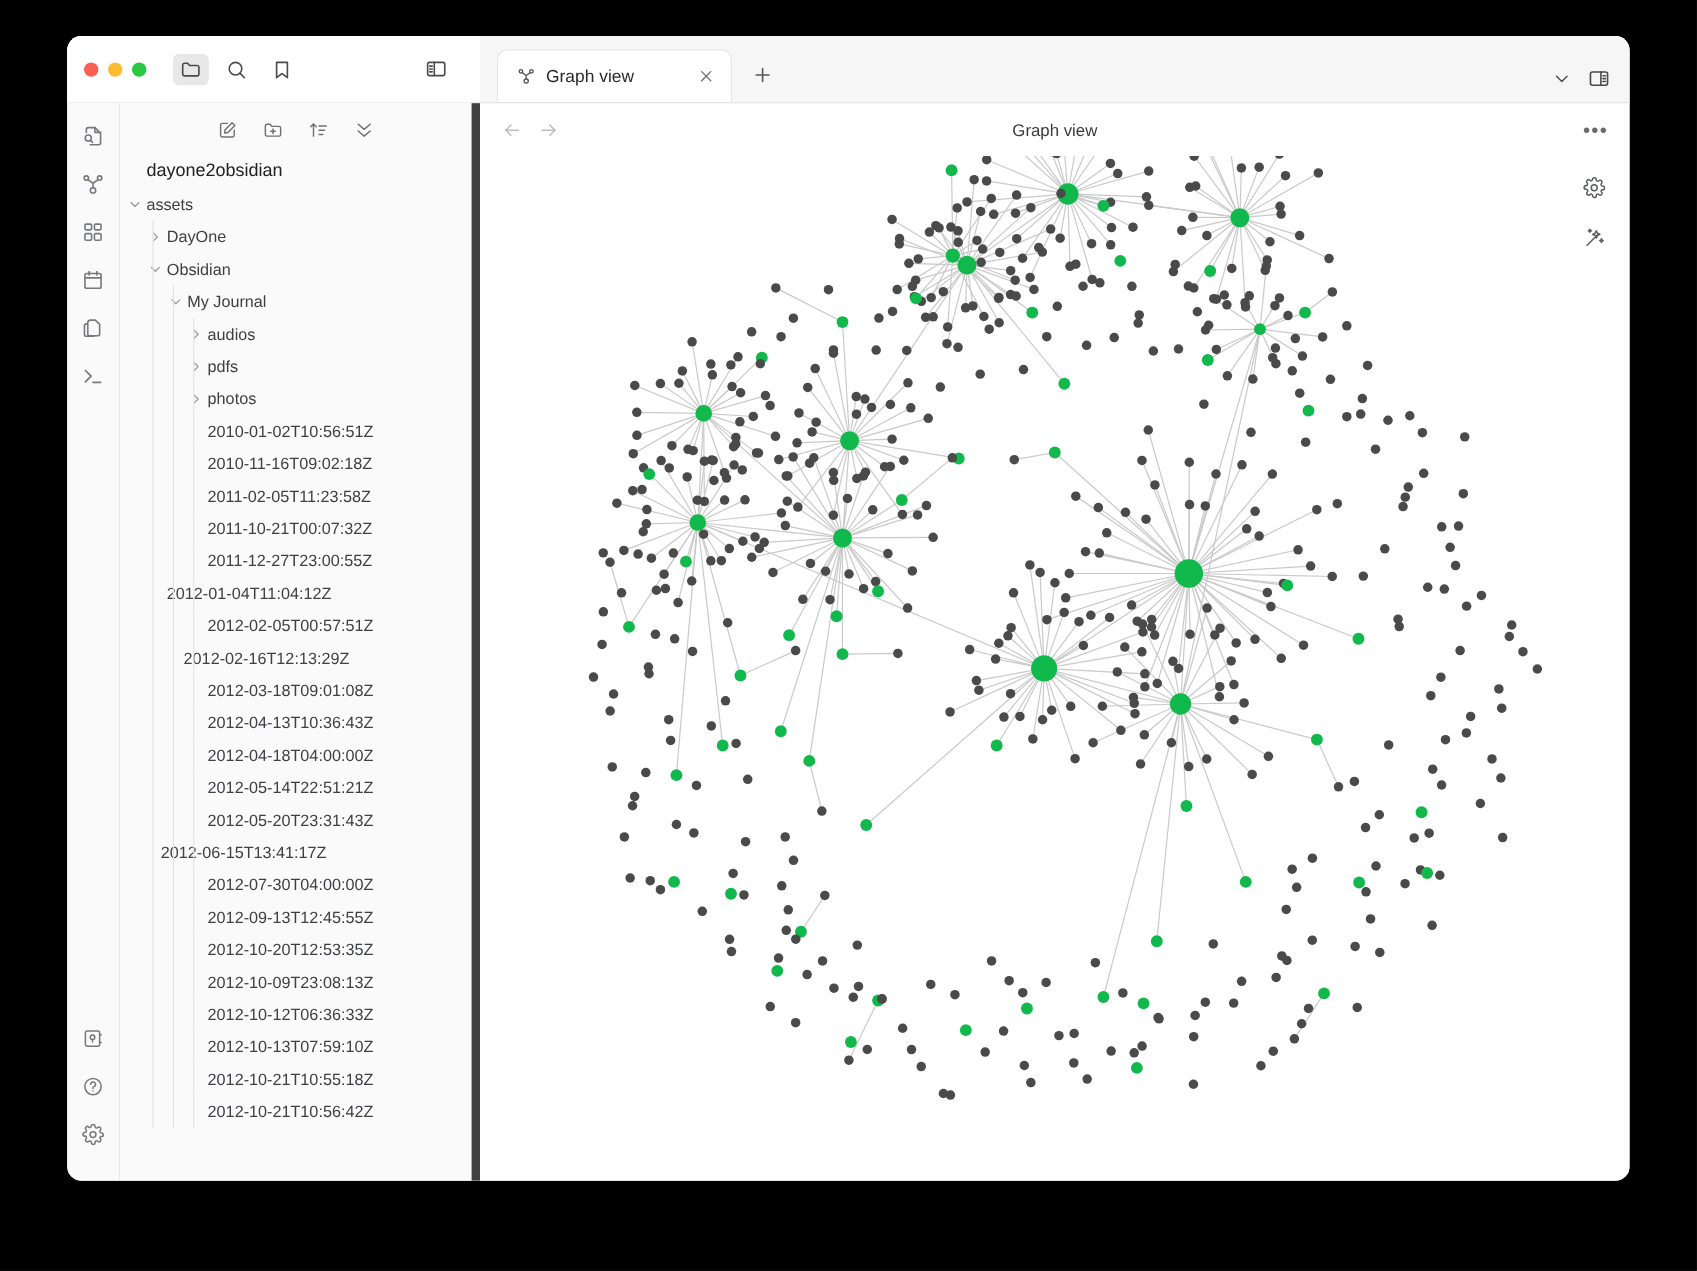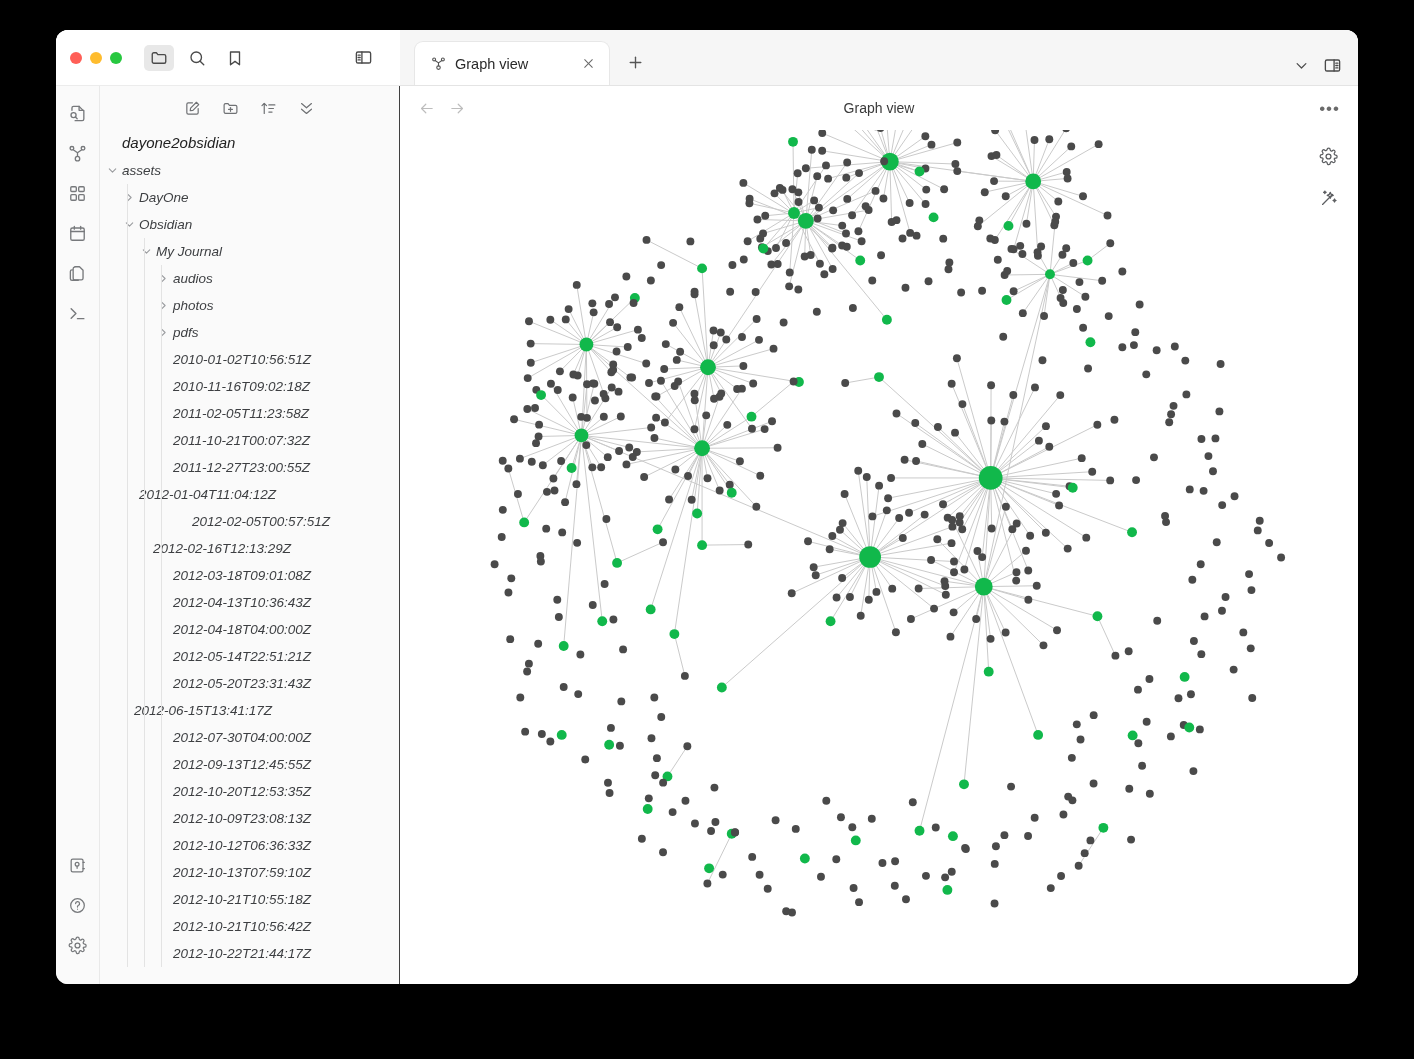--- a/index.html
+++ b/index.html
@@ -111,25 +111,24 @@
     display: flex; align-items: center; justify-content: center;
     color: #77797c;
     margin-bottom: 10px;
   }
   .rail-spacer { flex: 1; }
 
   
   .explorer {
     width: 300px;
     background: #fafafa;
-    border-right: 1px solid #404040;
+    border-right: 7px solid #404040;
     display: flex; flex-direction: column;
     flex: 0 0 auto;
     min-height: 0;
-    font-style: italic;
   }
   .explorer-toolbar {
     height: 40px;
     display: flex; align-items: center; justify-content: center;
     gap: 18px;
     color: #6f7174;
     padding-top: 4px;
   }
   .ex-ic { display: flex; align-items: center; justify-content: center; width: 20px; height: 20px; }
   .vault-name {
@@ -445,34 +444,34 @@
           <div class="tree-row">
             <span class="guide" style="left:27px"></span>
             <span class="guide" style="left:44px"></span>
             <span class="guide" style="left:61px"></span>
             <span style="display:flex;align-items:center;margin-left:56px">
               <span class="chev">
                 <svg width="11" height="11" viewBox="0 0 24 24" fill="none" stroke="currentColor" stroke-width="2.4" stroke-linecap="round" stroke-linejoin="round">
                   <polyline points="8.5,5 15.5,12 8.5,19"></polyline>
                 </svg>
               </span>
-              <span>photos</span>
+              <span>pdfs</span>
             </span>
           </div>
           <div class="tree-row">
             <span class="guide" style="left:27px"></span>
             <span class="guide" style="left:44px"></span>
             <span class="guide" style="left:61px"></span>
             <span style="display:flex;align-items:center;margin-left:56px">
               <span class="chev">
                 <svg width="11" height="11" viewBox="0 0 24 24" fill="none" stroke="currentColor" stroke-width="2.4" stroke-linecap="round" stroke-linejoin="round">
                   <polyline points="8.5,5 15.5,12 8.5,19"></polyline>
                 </svg>
               </span>
-              <span>pdfs</span>
+              <span>photos</span>
             </span>
           </div>
           <div class="tree-row">
             <span class="guide" style="left:27px"></span>
             <span class="guide" style="left:44px"></span>
             <span class="guide" style="left:61px"></span>
             <span style="display:flex;align-items:center;margin-left:73px">
               <span>2010-01-02T10:56:51Z</span>
             </span>
           </div>
@@ -513,21 +512,21 @@
             <span class="guide" style="left:44px"></span>
             <span class="guide" style="left:61px"></span>
             <span style="display:flex;align-items:flex-end;margin-left:39px">
               <span>2012-01-04T11:04:12Z</span>
             </span>
           </div>
           <div class="tree-row">
             <span class="guide" style="left:27px"></span>
             <span class="guide" style="left:44px"></span>
             <span class="guide" style="left:61px"></span>
-            <span style="display:flex;align-items:center;margin-left:92px">
+            <span style="display:flex;align-items:center;margin-left:73px">
               <span>2012-02-05T00:57:51Z</span>
             </span>
           </div>
           <div class="tree-row">
             <span class="guide" style="left:27px"></span>
             <span class="guide" style="left:44px"></span>
             <span class="guide" style="left:61px"></span>
             <span style="display:flex;align-items:center;margin-left:53px">
               <span>2012-02-16T12:13:29Z</span>
             </span>
@@ -635,28 +634,20 @@
             <span style="display:flex;align-items:center;margin-left:73px">
               <span>2012-10-21T10:55:18Z</span>
             </span>
           </div>
           <div class="tree-row">
             <span class="guide" style="left:27px"></span>
             <span class="guide" style="left:44px"></span>
             <span class="guide" style="left:61px"></span>
             <span style="display:flex;align-items:flex-end;margin-left:73px">
               <span>2012-10-21T10:56:42Z</span>
-            </span>
-          </div>
-          <div class="tree-row">
-            <span class="guide" style="left:27px"></span>
-            <span class="guide" style="left:44px"></span>
-            <span class="guide" style="left:61px"></span>
-            <span style="display:flex;align-items:center;margin-left:73px">
-              <span>2012-10-22T21:44:17Z</span>
             </span>
           </div>
         </div>
     </div>
 
     <div class="graphpane">
       <div class="view-header">
         <div class="nav-arrows">
           <span style="display:flex">
             <svg width="17" height="17" viewBox="0 0 24 24" fill="none" stroke="currentColor" stroke-width="1.7" stroke-linecap="round" stroke-linejoin="round">

